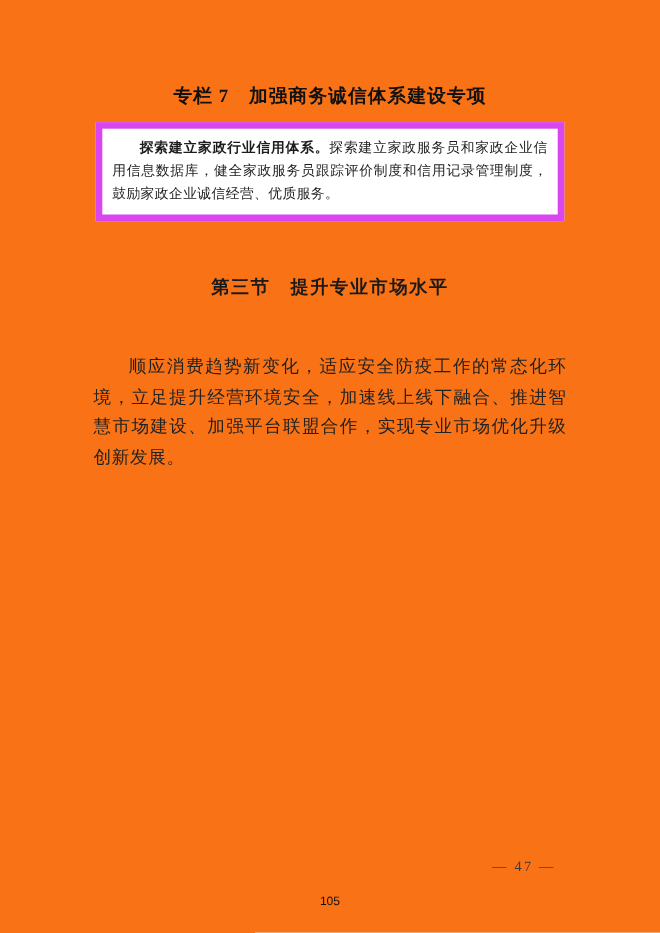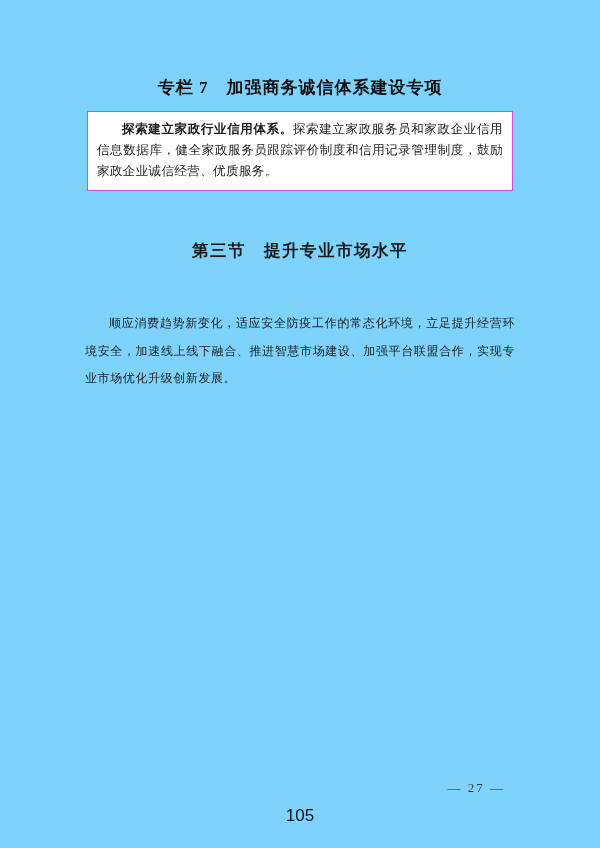--- a/index.html
+++ b/index.html
@@ -5,37 +5,37 @@
   html, body {
     margin: 0;
     padding: 0;
     background: #ffffff;
   }
   .page {
     position: relative;
     width: 600px;
     height: 848px;
     margin: 0 auto;
-    background: #7dd3fc;
+    background: #f97316;
     color: #1c1c1c;
     font-family: "Liberation Serif", "DejaVu Serif", serif;
     overflow: hidden;
     box-sizing: border-box;
   }
   .column-title {
     padding-top: 76px;
     text-align: center;
     font-size: 17px;
     font-weight: bold;
     letter-spacing: 1px;
     color: #111111;
   }
   .column-box {
     margin: 12px 87px 0 87px;
-    border: 1px solid #d946ef;
+    border: 6px solid #d946ef;
     padding: 7px 9px 8px 9px;
     background: #ffffff;
   }
   .column-box p {
     margin: 0;
     font-size: 12.5px;
     line-height: 21px;
     text-align: justify;
     text-justify: inter-character;
     text-indent: 2em;
@@ -51,21 +51,21 @@
     font-size: 16.5px;
     font-weight: 600;
     letter-spacing: 1.5px;
     color: #1a1a1a;
   }
   .body-text {
     margin: 48px 85px 0 85px;
   }
   .body-text p {
     margin: 0;
-    font-size: 12px;
+    font-size: 16px;
     line-height: 27.5px;
     text-align: justify;
     text-justify: inter-character;
     text-indent: 2em;
     letter-spacing: 0.6px;
     color: #222222;
   }
   .body-text .lead {
     font-weight: bold;
     color: #161616;
@@ -78,21 +78,21 @@
     letter-spacing: 2px;
     color: #3c3c3c;
     font-family: "Liberation Serif", "DejaVu Serif", serif;
   }
   .pdf-page-number {
     position: absolute;
     left: 0;
     right: 0;
     bottom: 22px;
     text-align: center;
-    font-size: 17px;
+    font-size: 11px;
     color: #121212;
     font-family: "Liberation Sans", "DejaVu Sans", sans-serif;
   }
 </style>
 </head>
 <body>
 
 <div class="page">
 
   <div class="column-title">专栏 7　加强商务诚信体系建设专项</div>
@@ -100,17 +100,17 @@
   <div class="column-box">
     <p><span class="lead">探索建立家政行业信用体系。</span><span>探索建立家政服务员和家政企业信用信息数据库，健全家政服务员跟踪评价制度和信用记录管理制度，鼓励家政企业诚信经营、优质服务。</span></p>
   </div>
 
   <div class="section-heading">第三节　提升专业市场水平</div>
 
   <div class="body-text">
     <p><span class="lead"></span><span>顺应消费趋势新变化，适应安全防疫工作的常态化环境，立足提升经营环境安全，加速线上线下融合、推进智慧市场建设、加强平台联盟合作，实现专业市场优化升级创新发展。</span></p>
   </div>
 
-  <div class="page-number">— 27 —</div>
+  <div class="page-number">— 47 —</div>
 
   <div class="pdf-page-number">105</div>
 
 </div>
 
 </body></html>

